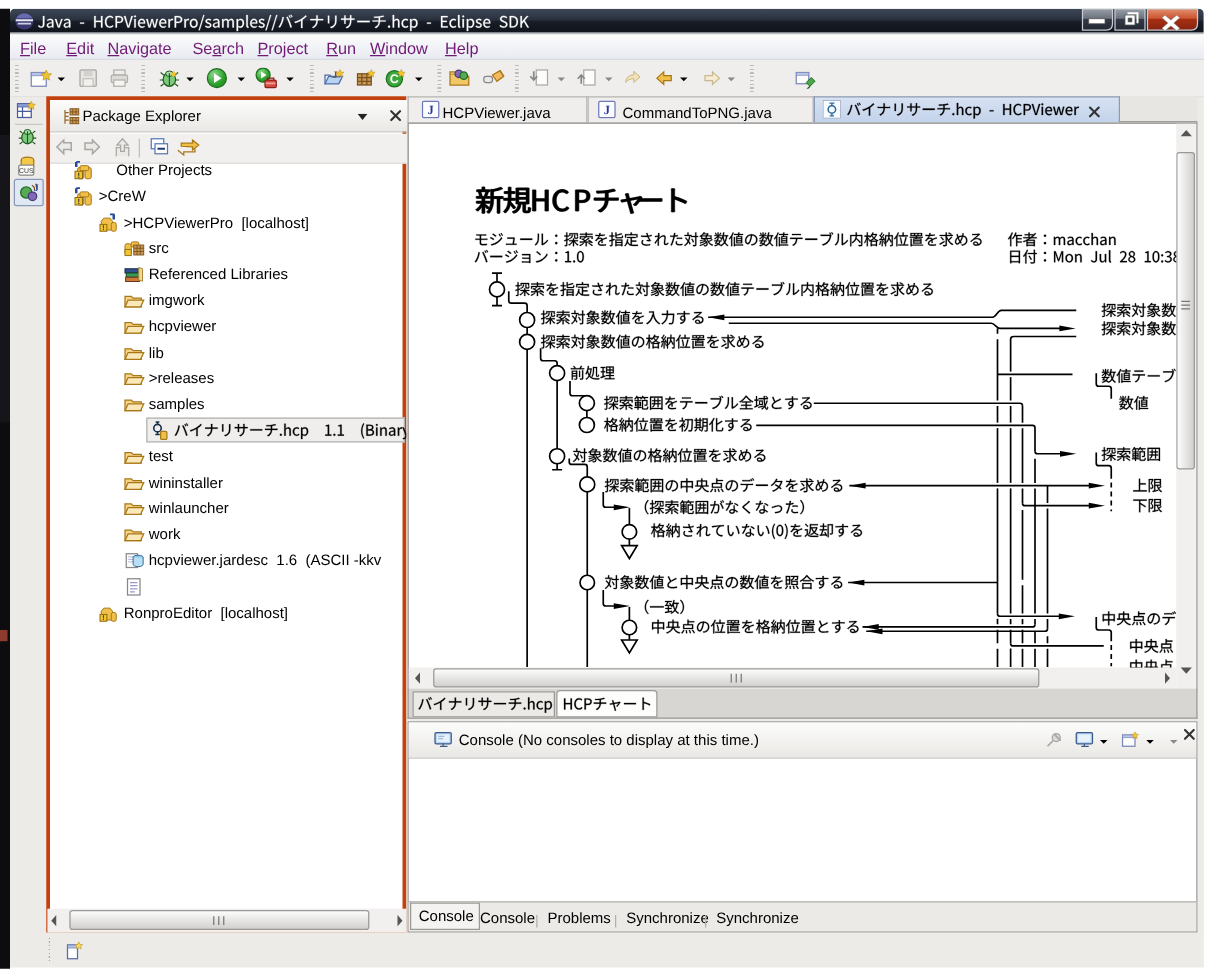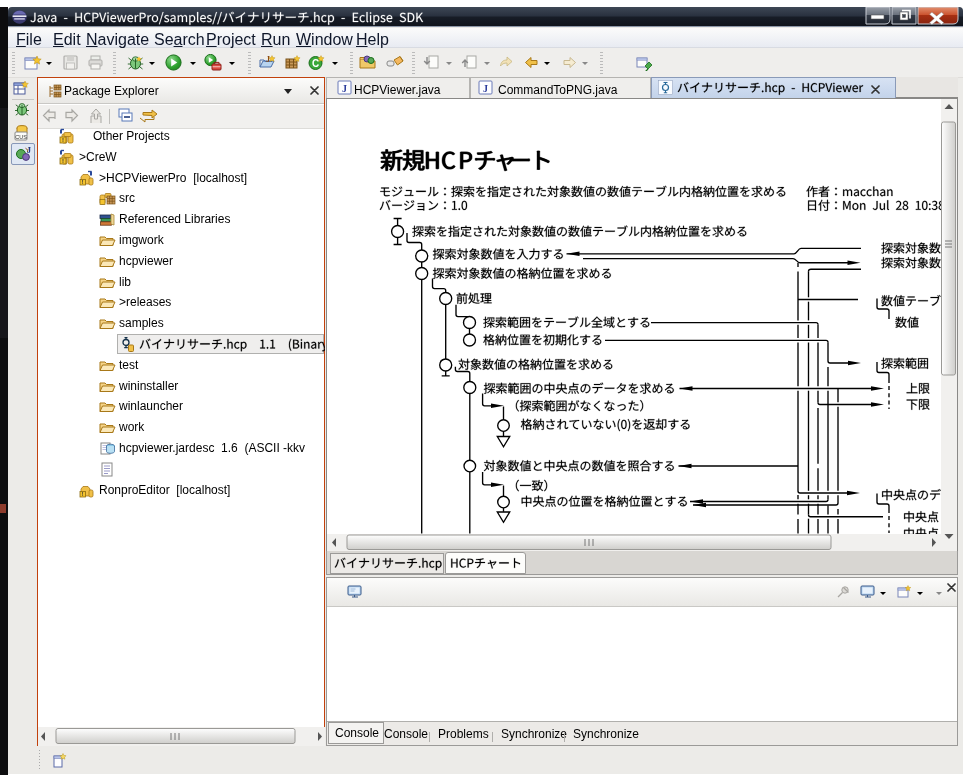--- a/index.html
+++ b/index.html
@@ -1,24 +1,24 @@
 <!DOCTYPE html>
 <html><head><meta charset="utf-8"><title>Java - Eclipse SDK</title><style>
 *{margin:0;padding:0;box-sizing:border-box}
 html,body{width:972px;height:784px;background:#fff;font-family:"Liberation Sans",sans-serif;overflow:hidden}
 #root{position:relative;width:972px;height:784px;background:#fff}
 .abs{position:absolute}
 #win{position:absolute;left:8px;top:7px;width:955px;height:767px;background:#ecebe8;border-radius:4px 4px 0 0}
 #blackstrip{position:absolute;left:0;top:7px;width:8px;height:768px;background:#0d0d0f}
 #titlebar{position:absolute;left:8px;top:7px;width:955px;height:20px;background:linear-gradient(#3e4755 0%,#2a3240 45%,#171c26 55%,#10141c 100%);border-radius:4px 4px 0 0;border-bottom:1px solid #8d97a8}
 #menubar{position:absolute;left:8px;top:28px;width:955px;height:20px;background:linear-gradient(#fbfbfb,#e8ebf2);border-bottom:1px solid #d8dbe2}
-.menu{position:absolute;top:31px;font-size:16px;color:#0f172a}
+.menu{position:absolute;top:31px;font-size:13px;color:#701a75}
 #toolbar{position:absolute;left:8px;top:48px;width:955px;height:30px;background:#efeeec;border-bottom:1px solid #e0dedb}
 #mainbg{position:absolute;left:8px;top:78px;width:955px;height:668px;background:#ecebe8}
-#pe{position:absolute;left:37px;top:77px;width:288px;height:669px;border:1px solid #c2410c;background:#fff}
+#pe{position:absolute;left:37px;top:77px;width:288px;height:669px;border:3px solid #c2410c;background:#fff}
 #pe-head{position:absolute;left:0;top:0;width:286px;height:26px;background:linear-gradient(#fcfcfb,#e9e8e5);border-bottom:1px solid #c9c8c5}
 #pe-tools{position:absolute;left:0;top:27px;width:286px;height:24px;background:#f1f0ee;border-bottom:1px solid #dddcd9}
 .trow{position:absolute;height:21px;font-size:12px;color:#000;white-space:nowrap}
 .etab{position:absolute;top:77px;height:21px;font-size:12px;color:#000;background:#efeeec;border:1px solid #b5b4b1;border-bottom:none}
 #console{position:absolute;left:326px;top:577px;width:632px;height:169px;border:1px solid #9b9a98;background:#fff}
 #con-head{position:absolute;left:0;top:0;width:630px;height:29px;background:linear-gradient(#fcfcfb,#e9e8e5);border-bottom:1px solid #c9c8c5}
 #con-tabs{position:absolute;left:0;top:143px;width:630px;height:24px;background:#eceae7;border-top:1px solid #b0afac}
 .ctab{position:absolute;top:146px;height:21px;font-size:12px;padding:3px 7px 0 7px;color:#000}
 #overlay{position:absolute;left:0;top:0;width:972px;height:784px;pointer-events:none}
 .ico{position:absolute}
@@ -585,20 +585,21 @@
     <div class="abs" style="left:330px;top:553px;width:114px;height:21px;background:#eceae7;border:1px solid #9b9a98"></div>
     <div class="abs" style="left:445px;top:552px;width:81px;height:22px;background:#fdfdfb;border:1px solid #9b9a98;border-radius:3px 3px 0 0"></div>
     <div id="console">
       <div id="con-head"></div>
       <svg class="ico" style="left:20px;top:7px" width="16" height="14" viewBox="0 0 16 14">
         <rect x="1" y="1" width="13" height="9" rx="1" fill="#b8d4f0" stroke="#3a5a8a"></rect>
         <rect x="2.5" y="2.5" width="10" height="6" fill="#e8f2fc"></rect>
         <path d="M5 12h6M7.5 10v2" stroke="#3a5a8a"></path>
         <path d="M3.5 4h5M3.5 6h4" stroke="#88aad0" stroke-width="0.8"></path>
       </svg>
+      <div class="abs" style="left:40px;top:7px;font-size:12px">Console (No consoles to display at this time.)</div>
       <svg class="ico" style="left:508px;top:7px" width="16" height="14" viewBox="0 0 16 14">
         <circle cx="10" cy="5" r="3.2" fill="#dcdad6" stroke="#a8a6a2"></circle>
         <path d="M3 12l4.5-4.5M8.5 2.5l5 5" stroke="#a8a6a2" stroke-width="1.3" fill="none"></path>
       </svg>
       <svg class="ico" style="left:533px;top:7px" width="16" height="14" viewBox="0 0 16 14">
         <rect x="1" y="1" width="13" height="9" rx="1" fill="#b8d4f0" stroke="#3a5a8a"></rect>
         <rect x="2.5" y="2.5" width="10" height="6" fill="#e8f2fc"></rect>
         <path d="M5 12h6M7.5 10v2" stroke="#3a5a8a"></path>
       </svg>
       <svg class="ico" style="left:553px;top:13px" width="7" height="5" viewBox="0 0 7 5">

